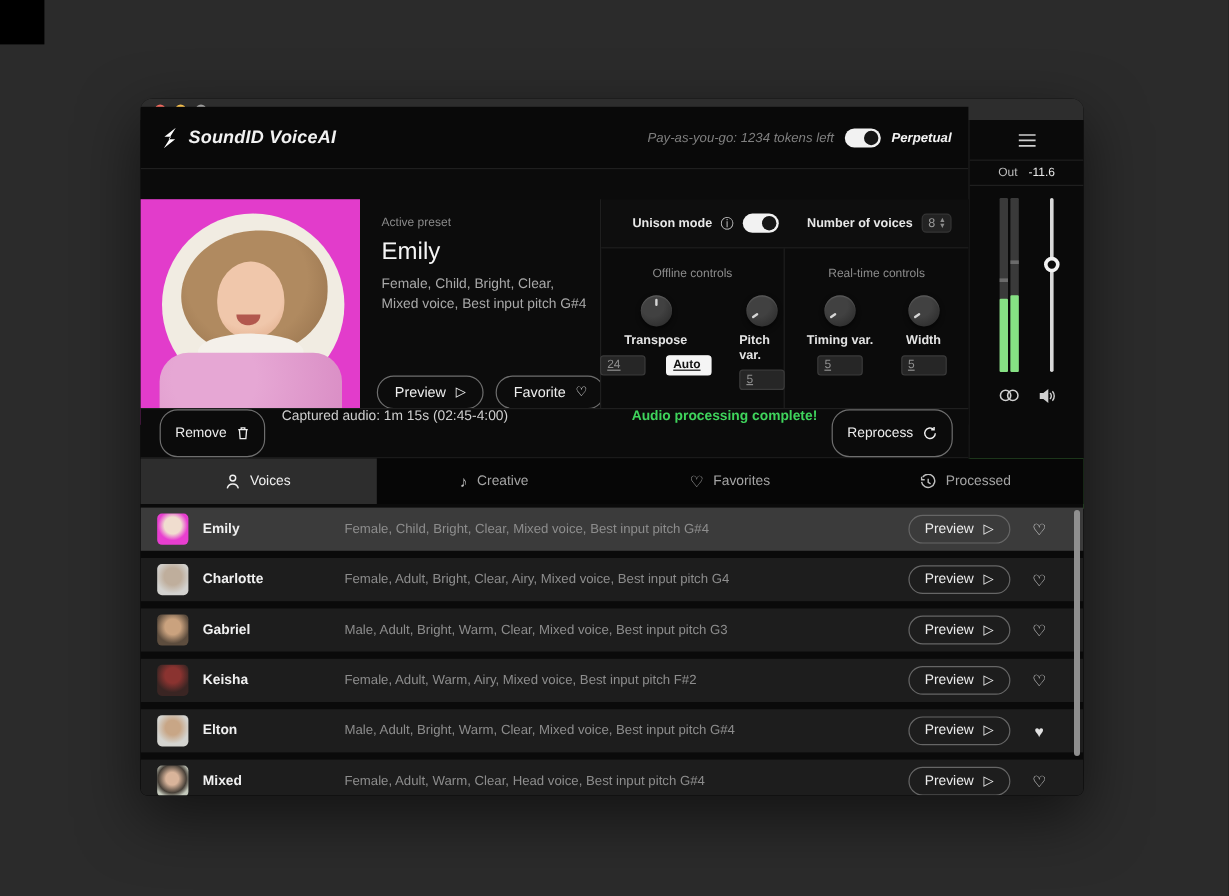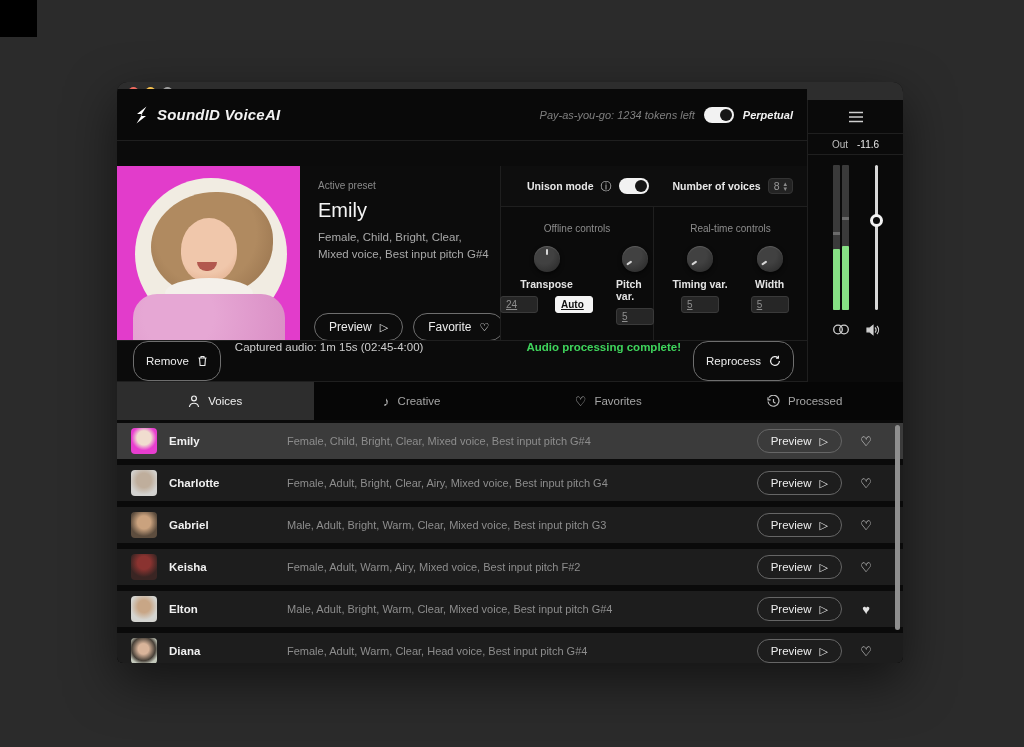--- a/index.html
+++ b/index.html
@@ -448,21 +448,21 @@
         <button class="pill row-preview">
           <span>Preview</span>
             <span class="glyph">▷</span>
         </button>
         <span class="heart-btn">♥</span>
       </div>
     </div>
 
     <div class="vrow" style="top:213px">
       <div class="avatar av-diana"></div>
-      <div class="vname">Diana</div>
+      <div class="vname">Mixed</div>
       <div class="vdesc">Female, Adult, Warm, Clear, Head voice, Best input pitch  G#4</div>
       <div class="vactions">
         <button class="pill row-preview">
           <span>Preview</span>
             <span class="glyph">▷</span>
         </button>
         <span class="heart-btn">♡</span>
       </div>
     </div>
 

